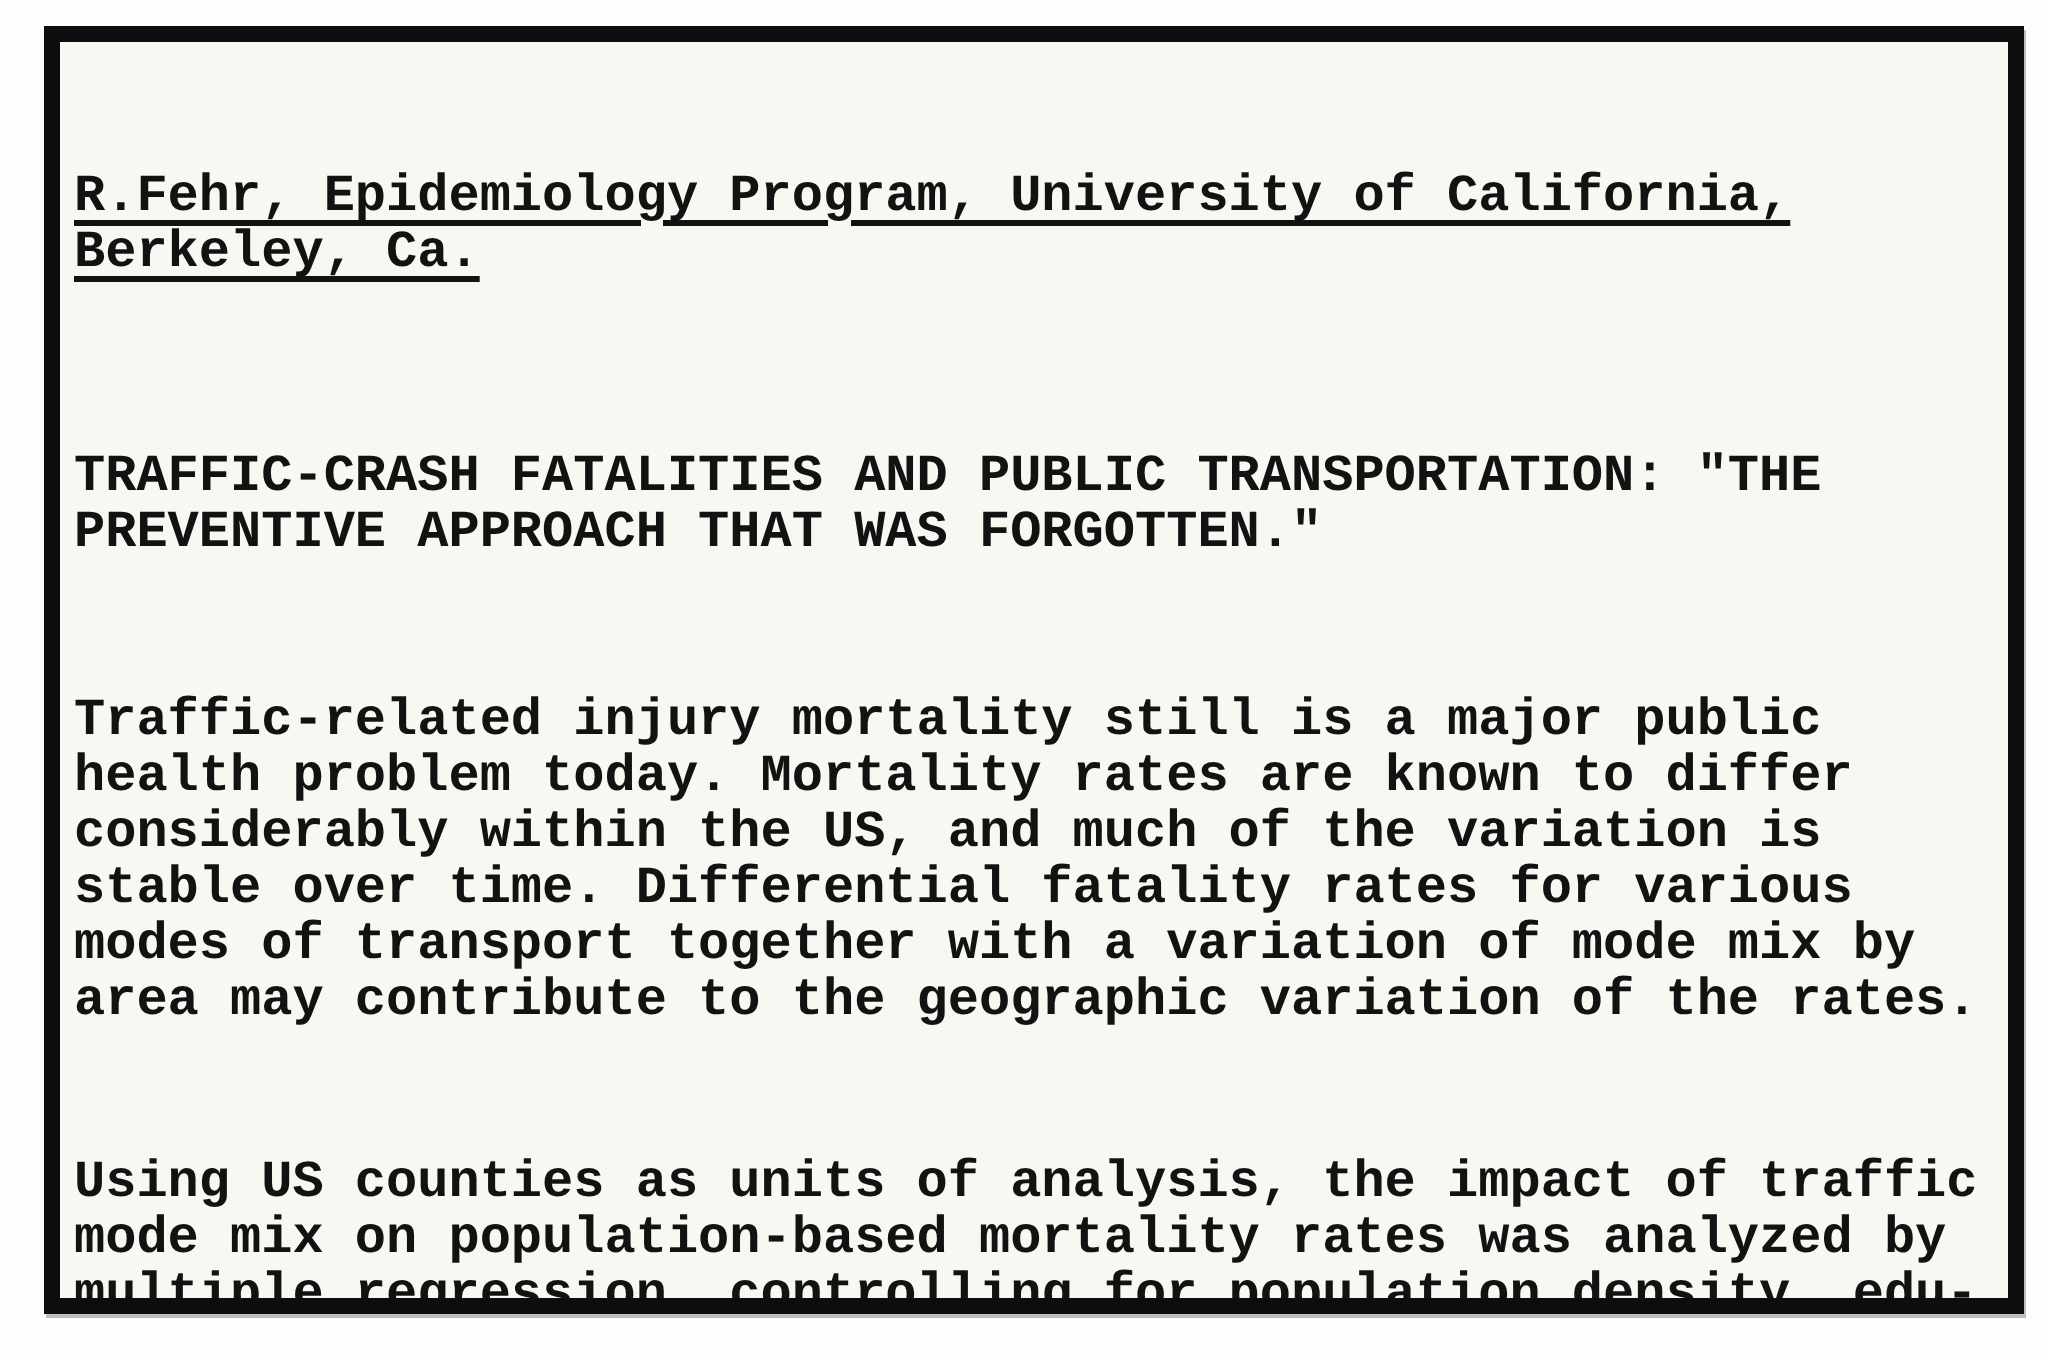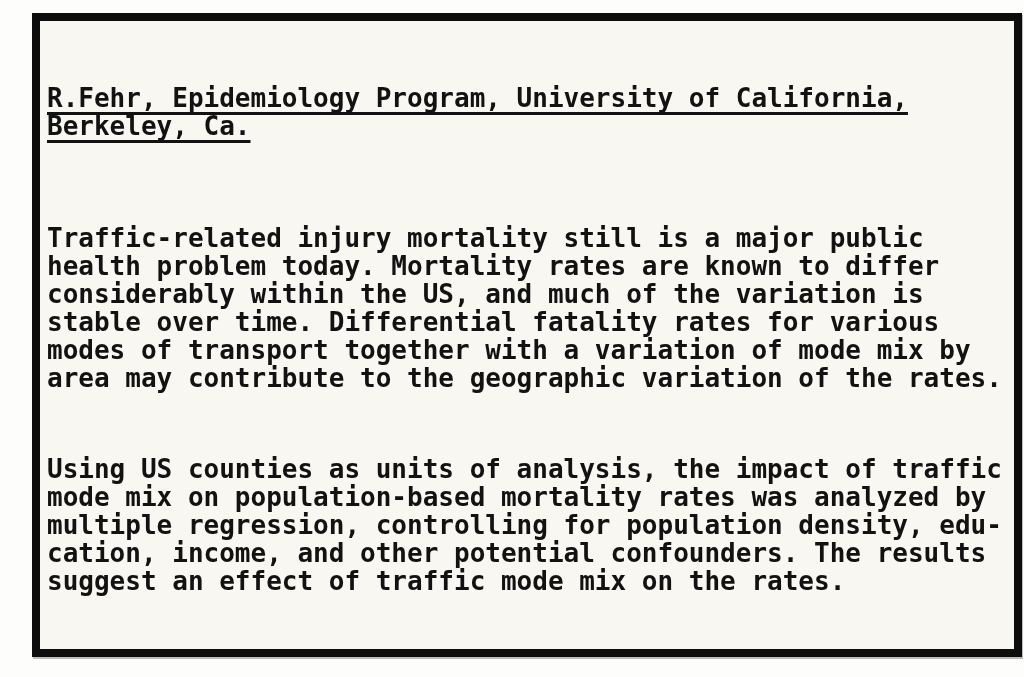--- a/index.html
+++ b/index.html
@@ -17,28 +17,29 @@
     width: 1024px;
     height: 677px;
     background:
       radial-gradient(circle at 18% 82%, rgba(0,0,0,0.035) 0 1px, transparent 2px),
       radial-gradient(circle at 72% 12%, rgba(0,0,0,0.03) 0 1px, transparent 2px),
       #fdfdfb;
   }
 
   .frame {
     position: absolute;
-    left: 32px;
+    left: 22px;
     top: 13px;
     width: 990px;
     height: 644px;
     border: 8px solid #0d0d0d;
     background: #f8f7f2;
     overflow: hidden;
     box-shadow: 1px 2px 0 rgba(0,0,0,0.25);
+    font-family: Liberation Mono, monospace;
   }
 
   .content {
     padding: 7px 0 0 7px;
     color: #121212;
     font-weight: 700;
     font-size: 26px;
     line-height: 28px;
     white-space: pre;
     letter-spacing: 0;
@@ -60,20 +61,22 @@
   }
 </style>
 </head>
 <body>
 
 <div class="scan-page">
   <div class="frame">
     <div class="content">
       <div class="author">R.Fehr, Epidemiology Program, University of California,
 Berkeley, Ca.</div>
+      <div class="title">TRAFFIC-CRASH FATALITIES AND PUBLIC TRANSPORTATION: "THE
+PREVENTIVE APPROACH THAT WAS FORGOTTEN."</div>
       <div class="para">Traffic-related injury mortality still is a major public
 health problem today. Mortality rates are known to differ
 considerably within the US, and much of the variation is
 stable over time. Differential fatality rates for various
 modes of transport together with a variation of mode mix by
 area may contribute to the geographic variation of the rates.</div>
       <div class="para">Using US counties as units of analysis, the impact of traffic
 mode mix on population-based mortality rates was analyzed by
 multiple regression, controlling for population density, edu-
 cation, income, and other potential confounders. The results

